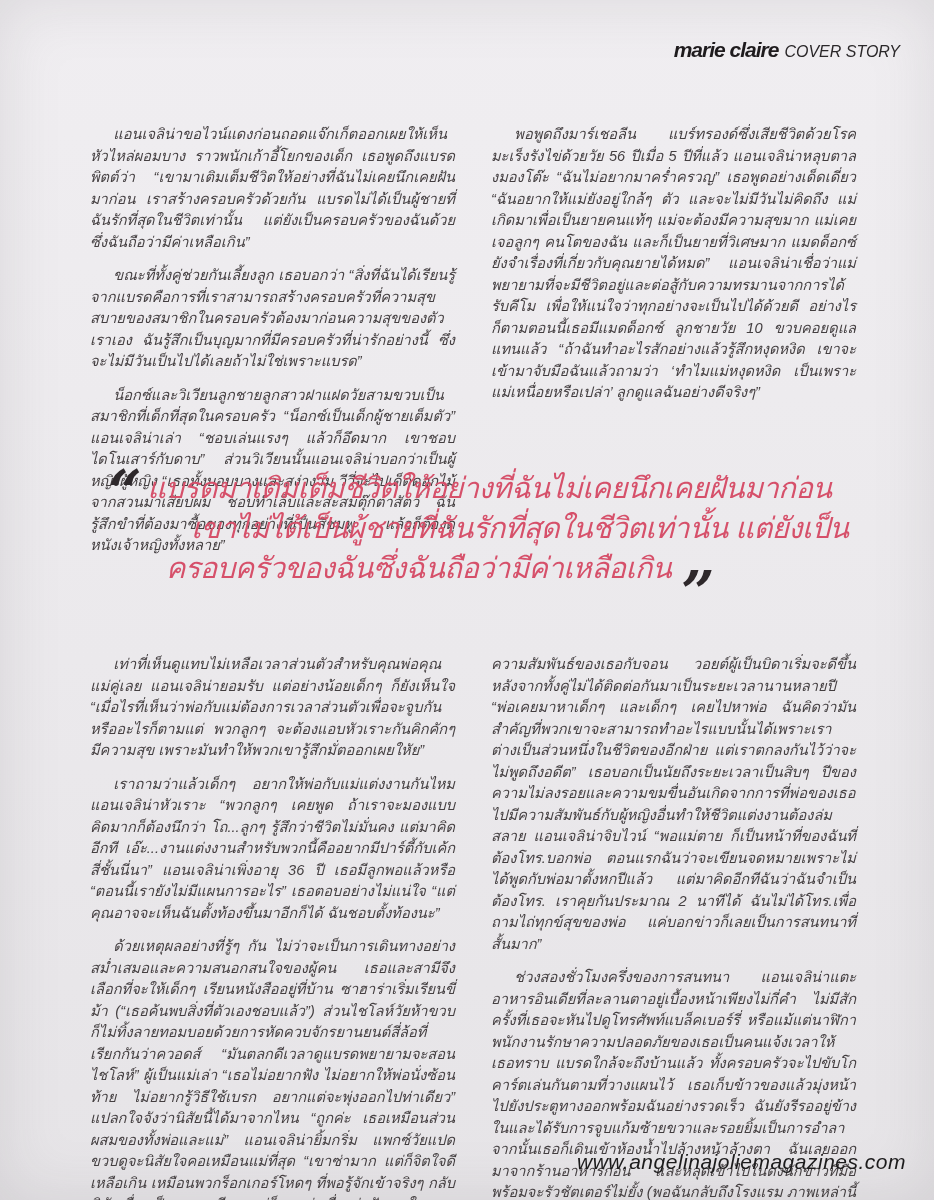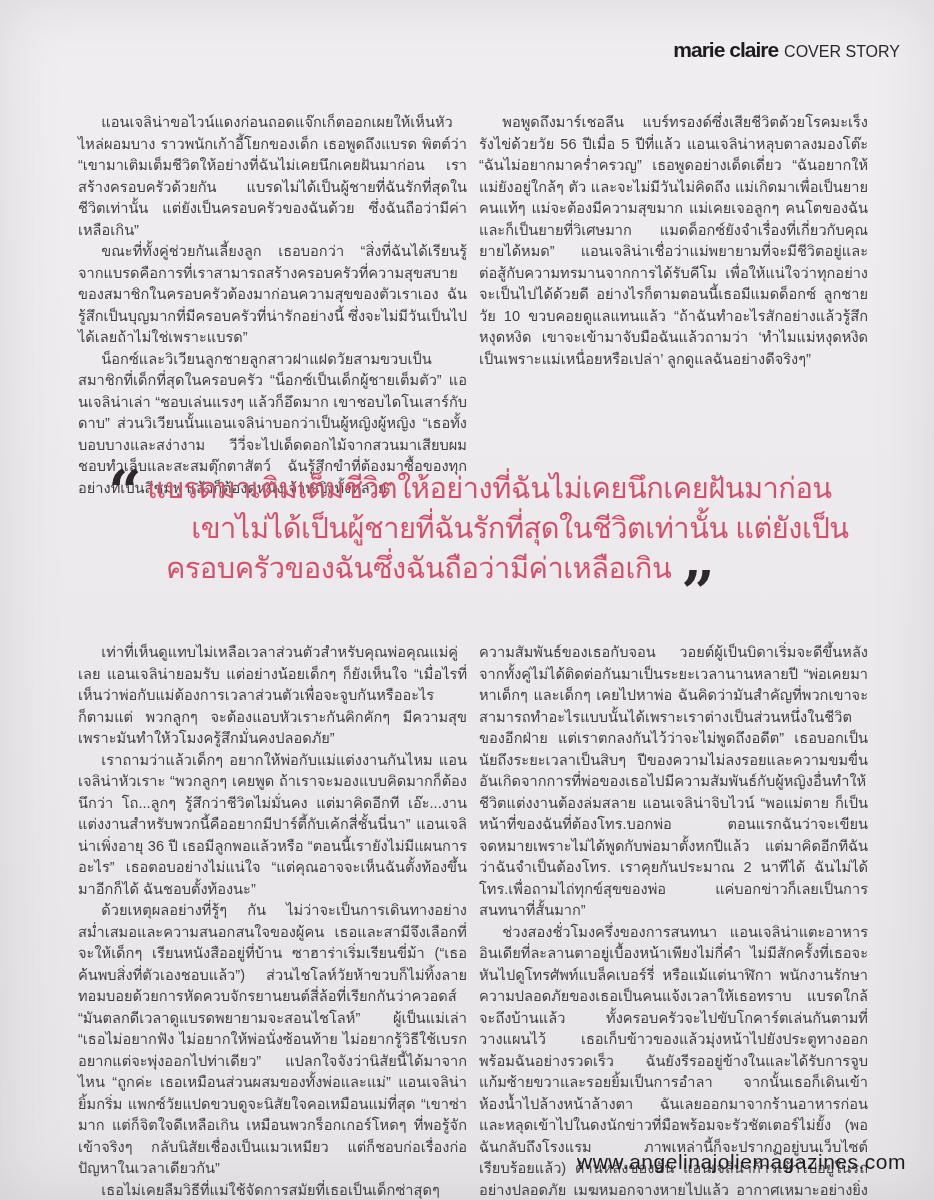--- a/index.html
+++ b/index.html
@@ -5,41 +5,42 @@
   html,body{margin:0;padding:0;}
   body{
     width:934px;height:1200px;
     font-family:"Liberation Sans","DejaVu Sans",sans-serif;
     background:#dddbde;
   }
   .page{
     position:relative;width:934px;height:1200px;overflow:hidden;
     background:linear-gradient(180deg,#f0eef1 0%,#ebe9ec 55%,#e6e4e7 100%);
     box-shadow:inset 0 0 60px rgba(120,115,120,.18);
+    font-style:italic;
   }
   
   .mc-header{
     position:absolute;top:38px;right:34px;
     color:#1e1b1d;white-space:nowrap;
   }
   .mc-header .brand{
     font-weight:bold;font-size:21px;letter-spacing:-1px;
     font-family:"Liberation Sans","DejaVu Sans",sans-serif;
   }
   .mc-header .section{
     font-size:16px;font-weight:400;letter-spacing:0;
     margin-left:6px;color:#2a2729;
   }
   
   .col{
     position:absolute;width:389px;
     font-size:14.6px;line-height:21.5px;color:#443f41;
     text-align:justify;
   }
-  .col p{margin:0;}
+  .col p{margin:12px;}
   .col p.indent{text-indent:1.6em;}
   .top-left{left:78px;top:112px;}
   .top-right{left:479px;top:112px;}
   .bottom-left{left:78px;top:642px;}
   .bottom-right{left:479px;top:642px;}
   .pink-heading{
     margin:20px 0 8px 0;
     font-size:21px;font-weight:400;color:#e25673;
     letter-spacing:0;line-height:24px;text-align:left;
   }
@@ -91,21 +92,21 @@
     <div class="q-line q1">
       <span class="qmark open">“</span><span>แบรดมาเติมเต็มชีวิตให้อย่างที่ฉันไม่เคยนึกเคยฝันมาก่อน</span>
     </div>
     <div class="q-line q2">เขาไม่ได้เป็นผู้ชายที่ฉันรักที่สุดในชีวิตเท่านั้น แต่ยังเป็น</div>
     <div class="q-line q3">
       <span>ครอบครัวของฉันซึ่งฉันถือว่ามีค่าเหลือเกิน</span><span class="qmark close">”</span>
     </div>
   </section>
 
   <section class="col bottom-left">
-      <p class="indent">เท่าที่เห็นดูแทบไม่เหลือเวลาส่วนตัวสำหรับคุณพ่อคุณแม่คู่เลย แอนเจลิน่ายอมรับ แต่อย่างน้อยเด็กๆ ก็ยังเห็นใจ “เมื่อไรที่เห็นว่าพ่อกับแม่ต้องการเวลาส่วนตัวเพื่อจะจูบกันหรืออะไรก็ตามแต่ พวกลูกๆ จะต้องแอบหัวเราะกันคิกคักๆ มีความสุข เพราะมันทำให้วโมงครู้สึกมั่นคงปลอดภัย”</p>
+      <p class="indent">เท่าที่เห็นดูแทบไม่เหลือเวลาส่วนตัวสำหรับคุณพ่อคุณแม่คู่เลย แอนเจลิน่ายอมรับ แต่อย่างน้อยเด็กๆ ก็ยังเห็นใจ “เมื่อไรที่เห็นว่าพ่อกับแม่ต้องการเวลาส่วนตัวเพื่อจะจูบกันหรืออะไรก็ตามแต่ พวกลูกๆ จะต้องแอบหัวเราะกันคิกคักๆ มีความสุข เพราะมันทำให้พวกเขารู้สึกมั่ตออกเผยใหัย”</p>
       <p class="indent">เราถามว่าแล้วเด็กๆ อยากให้พ่อกับแม่แต่งงานกันไหม แอนเจลิน่าหัวเราะ “พวกลูกๆ เคยพูด ถ้าเราจะมองแบบคิดมากก็ต้องนึกว่า โถ...ลูกๆ รู้สึกว่าชีวิตไม่มั่นคง แต่มาคิดอีกที เอ๊ะ...งานแต่งงานสำหรับพวกนี้คืออยากมีปาร์ตี้กับเค้กสี่ชั้นนี่นา” แอนเจลิน่าเพิ่งอายุ 36 ปี เธอมีลูกพอแล้วหรือ “ตอนนี้เรายังไม่มีแผนการอะไร” เธอตอบอย่างไม่แน่ใจ “แต่คุณอาจจะเห็นฉันตั้งท้องขึ้นมาอีกก็ได้ ฉันชอบตั้งท้องนะ”</p>
       <p class="indent">ด้วยเหตุผลอย่างที่รู้ๆ กัน ไม่ว่าจะเป็นการเดินทางอย่างสม่ำเสมอและความสนอกสนใจของผู้คน เธอและสามีจึงเลือกที่จะให้เด็กๆ เรียนหนังสืออยู่ที่บ้าน ซาฮาร่าเริ่มเรียนขี่ม้า (“เธอค้นพบสิ่งที่ตัวเองชอบแล้ว”) ส่วนไชโลห์วัยห้าขวบก็ไม่ทิ้งลายทอมบอยด้วยการหัดควบจักรยานยนต์สี่ล้อที่เรียกกันว่าควอดส์ “มันตลกดีเวลาดูแบรดพยายามจะสอนไชโลห์” ผู้เป็นแม่เล่า “เธอไม่อยากฟัง ไม่อยากให้พ่อนั่งซ้อนท้าย ไม่อยากรู้วิธีใช้เบรก อยากแต่จะพุ่งออกไปท่าเดียว” แปลกใจจังว่านิสัยนี้ได้มาจากไหน “ถูกค่ะ เธอเหมือนส่วนผสมของทั้งพ่อและแม่” แอนเจลิน่ายิ้มกริ่ม แพกซ์วัยแปดขวบดูจะนิสัยใจคอเหมือนแม่ที่สุด “เขาซ่ามาก แต่ก็จิตใจดีเหลือเกิน เหมือนพวกร็อกเกอร์โหดๆ ที่พอรู้จักเข้าจริงๆ กลับนิสัยเชื่องเป็นแมวเหมียว แต่ก็ชอบก่อเรื่องก่อปัญหาในเวลาเดียวกัน”</p>
       <p class="indent">เธอไม่เคยลืมวิธีที่แม่ใช้จัดการสมัยที่เธอเป็นเด็กซ่าสุดๆ “แม่ไม่เคยตะโกนด่าว่า แต่จะร้องไห้ ฉันมักได้ยินตอนดึกๆ เพราะห้องนอนเราติดกัน”</p>
     </section>
 
   <section class="col bottom-right">
       <p>ความสัมพันธ์ของเธอกับจอน วอยต์ผู้เป็นบิดาเริ่มจะดีขึ้นหลังจากทั้งคู่ไม่ได้ติดต่อกันมาเป็นระยะเวลานานหลายปี “พ่อเคยมาหาเด็กๆ และเด็กๆ เคยไปหาพ่อ ฉันคิดว่ามันสำคัญที่พวกเขาจะสามารถทำอะไรแบบนั้นได้เพราะเราต่างเป็นส่วนหนึ่งในชีวิตของอีกฝ่าย แต่เราตกลงกันไว้ว่าจะไม่พูดถึงอดีต” เธอบอกเป็นนัยถึงระยะเวลาเป็นสิบๆ ปีของความไม่ลงรอยและความขมขื่นอันเกิดจากการที่พ่อของเธอไปมีความสัมพันธ์กับผู้หญิงอื่นทำให้ชีวิตแต่งงานต้องล่มสลาย แอนเจลิน่าจิบไวน์ “พอแม่ตาย ก็เป็นหน้าที่ของฉันที่ต้องโทร.บอกพ่อ ตอนแรกฉันว่าจะเขียนจดหมายเพราะไม่ได้พูดกับพ่อมาตั้งหกปีแล้ว แต่มาคิดอีกทีฉันว่าฉันจำเป็นต้องโทร. เราคุยกันประมาณ 2 นาทีได้ ฉันไม่ได้โทร.เพื่อถามไถ่ทุกข์สุขของพ่อ แค่บอกข่าวก็เลยเป็นการสนทนาที่สั้นมาก”</p>
       <p class="indent">ช่วงสองชั่วโมงครึ่งของการสนทนา แอนเจลิน่าแตะอาหารอินเดียที่ละลานตาอยู่เบื้องหน้าเพียงไม่กี่คำ ไม่มีสักครั้งที่เธอจะหันไปดูโทรศัพท์แบล็คเบอร์รี่ หรือแม้แต่นาฬิกา พนักงานรักษาความปลอดภัยของเธอเป็นคนแจ้งเวลาให้เธอทราบ แบรดใกล้จะถึงบ้านแล้ว ทั้งครอบครัวจะไปขับโกคาร์ตเล่นกันตามที่วางแผนไว้ เธอเก็บข้าวของแล้วมุ่งหน้าไปยังประตูทางออกพร้อมฉันอย่างรวดเร็ว ฉันยังรีรออยู่ข้างในและได้รับการจูบแก้มซ้ายขวาและรอยยิ้มเป็นการอำลา จากนั้นเธอก็เดินเข้าห้องน้ำไปล้างหน้าล้างตา ฉันเลยออกมาจากร้านอาหารก่อน และหลุดเข้าไปในดงนักข่าวที่มือพร้อมจะรัวชัตเตอร์ไม่ยั้ง (พอฉันกลับถึงโรงแรม ภาพเหล่านี้ก็จะปรากฏอยู่บนเว็บไซต์เรียบร้อยแล้ว) ด้านหลังของฉัน แอนเจลิน่าก้าวเข้าไปอยู่ในรถอย่างปลอดภัย เมฆหมอกจางหายไปแล้ว อากาศเหมาะอย่างยิ่งสำหรับการขับโกคาร์ต ●</p>
     </section>
 

